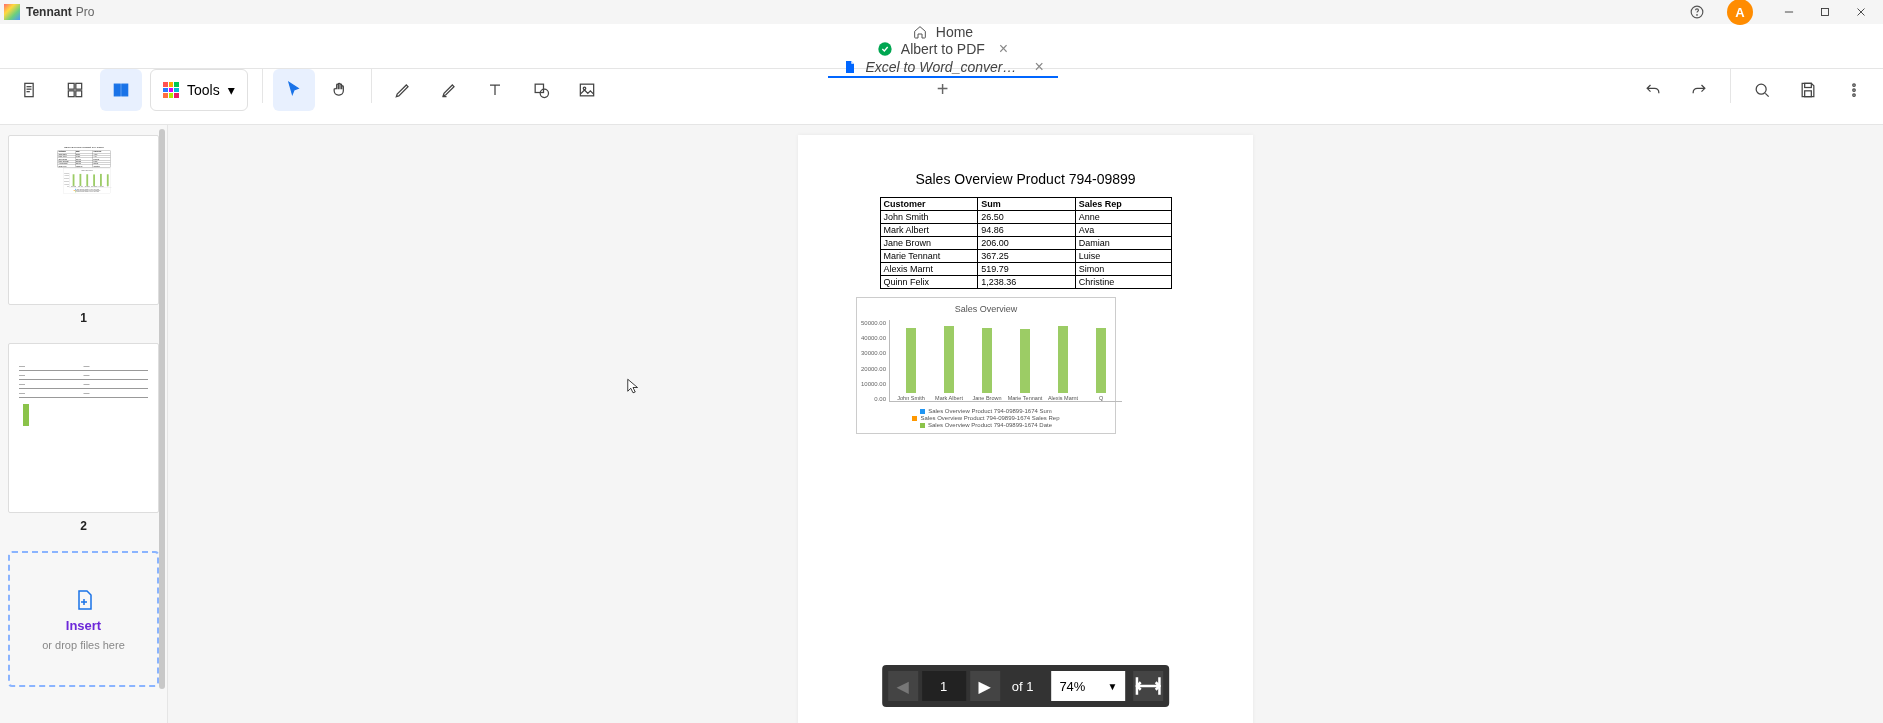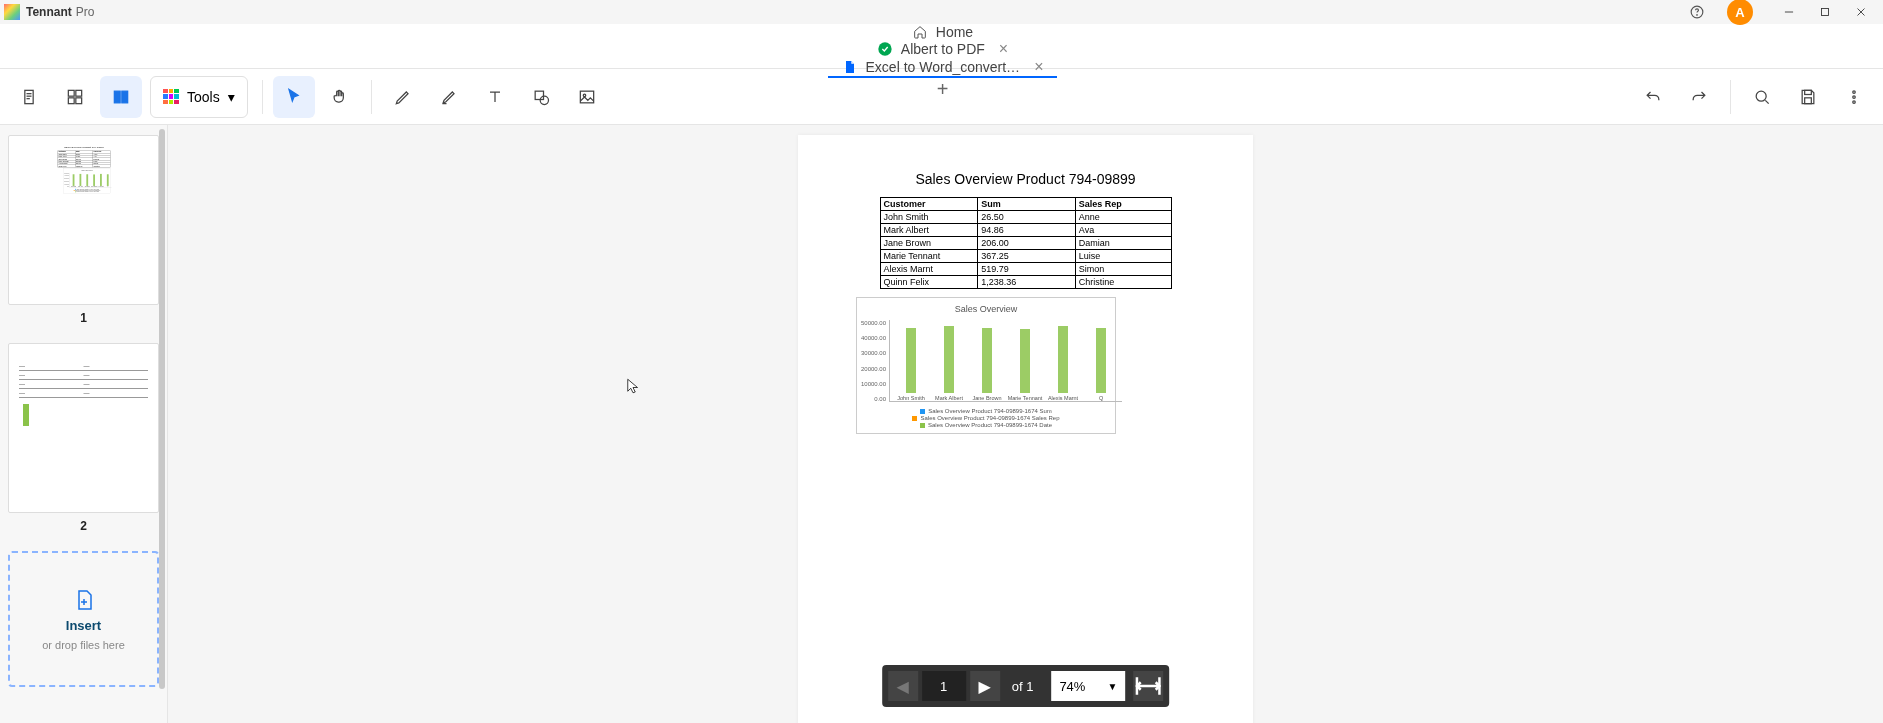--- a/index.html
+++ b/index.html
@@ -12,32 +12,32 @@
   .app-subname { font-size: 12px; color: #666; margin-left: 4px; }
   .title-spacer { flex: 1; }
   .title-bar .tb-btn { width: 36px; height: 24px; display: flex; align-items: center; justify-content: center; cursor: pointer; }
   .tb-btn svg { width: 14px; height: 14px; }
   .help-btn { margin-right: 12px; }
   .avatar-circle { width: 26px; height: 26px; border-radius: 50%; background: #ff8c00; color: #fff; display: flex; align-items: center; justify-content: center; font-size: 13px; font-weight: bold; margin-right: 18px; }
 
   
   .tab-bar { display: flex; align-items: center; height: 45px; background: #fff; border-bottom: 1px solid #e5e5e5; padding-left: 2px; flex-direction: column; }
   .tab { display: flex; align-items: center; height: 100%; padding: 0 14px; font-size: 14px; color: #444; cursor: pointer; position: relative; max-width: 230px; }
-  .tab.active { border-bottom: 2px solid #0066ff; }
+  .tab.active { border-bottom: 2px solid #0066ff; font-style: italic; }
   .tab .tab-icon { margin-right: 8px; display: flex; align-items: center; }
   .tab .tab-label { white-space: nowrap; overflow: hidden; text-overflow: ellipsis; max-width: 160px; }
   .tab .tab-close { margin-left: 14px; color: #888; font-size: 16px; }
   .tab-add { width: 36px; text-align: center; font-size: 20px; color: #666; cursor: pointer; }
   .tab-icon svg { width: 16px; height: 16px; }
   .home-icon svg { stroke: #555; fill: none; stroke-width: 1.5; }
   .check-icon svg { fill: #00a651; }
   .file-icon svg { fill: #0066ff; }
 
   
-  .toolbar { display: flex; align-items: center; height: 56px; background: #fff; border-bottom: 1px solid #e5e5e5; padding: 0 6px; }
+  .toolbar { display: flex; align-items: flex-start; height: 56px; background: #fff; border-bottom: 1px solid #e5e5e5; padding: 0 6px; }
   .tool-btn { width: 42px; height: 42px; display: flex; align-items: center; justify-content: center; border-radius: 6px; cursor: pointer; margin: 0 2px; }
   .tool-btn.active { background: #e8f0fe; }
   .tool-btn svg { width: 20px; height: 20px; stroke: #444; fill: none; stroke-width: 1.5; }
   .tool-btn.active svg { stroke: #1a73e8; fill: #1a73e8; }
   .tools-dropdown { display: flex; align-items: center; height: 42px; padding: 0 12px; border-radius: 6px; border: 1px solid #e0e0e0; cursor: pointer; margin: 0 6px; font-size: 14px; }
   .tools-dropdown .dots { width: 16px; height: 16px; margin-right: 8px; display: grid; grid-template-columns: repeat(3,1fr); grid-template-rows: repeat(3,1fr); gap: 1px; }
   .tools-dropdown .dots span:nth-child(1){background:#ff5252}.tools-dropdown .dots span:nth-child(2){background:#ffab00}.tools-dropdown .dots span:nth-child(3){background:#00c853}
   .tools-dropdown .dots span:nth-child(4){background:#2979ff}.tools-dropdown .dots span:nth-child(5){background:#d500f9}.tools-dropdown .dots span:nth-child(6){background:#00bcd4}
   .tools-dropdown .dots span:nth-child(7){background:#ff6e40}.tools-dropdown .dots span:nth-child(8){background:#aeea00}.tools-dropdown .dots span:nth-child(9){background:#e91e63}
   .tools-dropdown .chev { margin-left: 8px; }
@@ -53,21 +53,21 @@
   .thumb { background: #fff; border: 1px solid #ddd; border-radius: 2px; height: 170px; display: flex; align-items: flex-start; justify-content: center; padding: 10px 6px; overflow: hidden; }
   .thumb-label { text-align: center; font-size: 12px; margin-top: 6px; font-weight: bold; color: #222; }
   .thumb-mini { transform: scale(0.18); transform-origin: top center; width: 560px; pointer-events: none; }
   .thumb2-content { font-size: 6px; color: #333; padding-top: 4px; }
   .thumb2-content .row { display: flex; border-bottom: 0.5px solid #999; padding: 1px 0; }
   .thumb2-content .row span { flex:1; }
   .thumb2-bar { width: 6px; height: 22px; background: #8bc34a; margin-top: 6px; margin-left: 4px; }
 
   .insert-box { border: 2px dashed #8ab4ff; border-radius: 4px; height: 136px; display: flex; flex-direction: column; align-items: center; justify-content: center; gap: 6px; }
   .insert-box svg { width: 24px; height: 24px; stroke: #1a73e8; fill: none; stroke-width: 1.5; }
-  .insert-box .insert-label { color: #0c4a6e; font-size: 13px; font-weight: bold; }
+  .insert-box .insert-label { color: #6d28d9; font-size: 13px; font-weight: bold; }
   .insert-box .insert-hint { color: #888; font-size: 11px; }
 
   .canvas { flex: 1; background: #f5f5f5; position: relative; display: flex; justify-content: center; overflow: auto; }
   .page { background: #fff; width: 455px; min-height: 590px; margin-top: 10px; padding: 36px 24px 12px 24px; box-shadow: 0 0 4px rgba(0,0,0,0.06); position: relative; }
   
   
   .doc-title { text-align: center; font-size: 14px; font-family: Arial; margin-bottom: 10px; white-space: nowrap;}
   .doc-table { border-collapse: collapse; width: 292px; margin: 0 auto; font-size: 9px; }
   .doc-table th, .doc-table td { border: 1px solid #000; padding: 1px 3px; text-align: left; }
   .doc-table th { font-weight: bold; }

